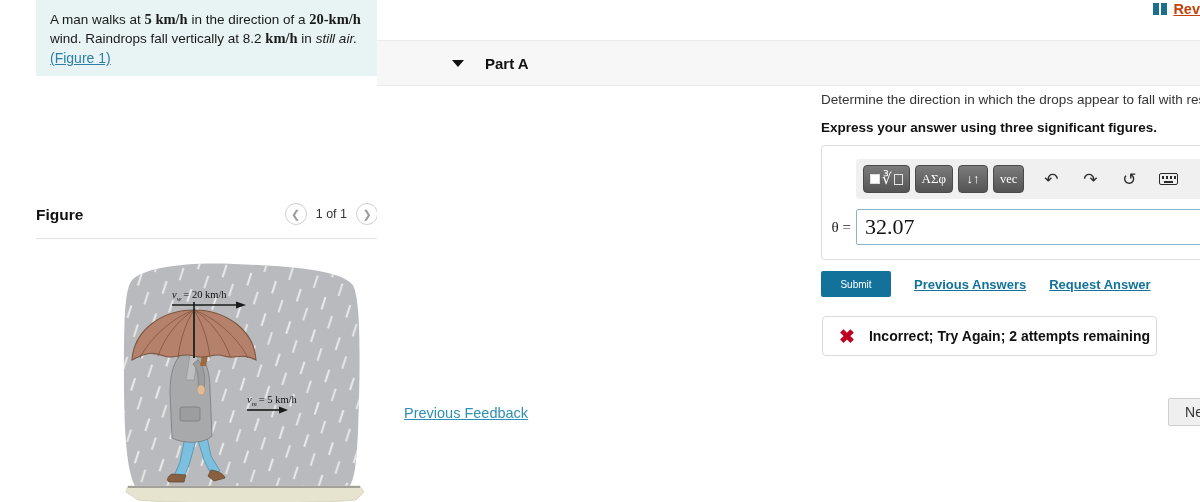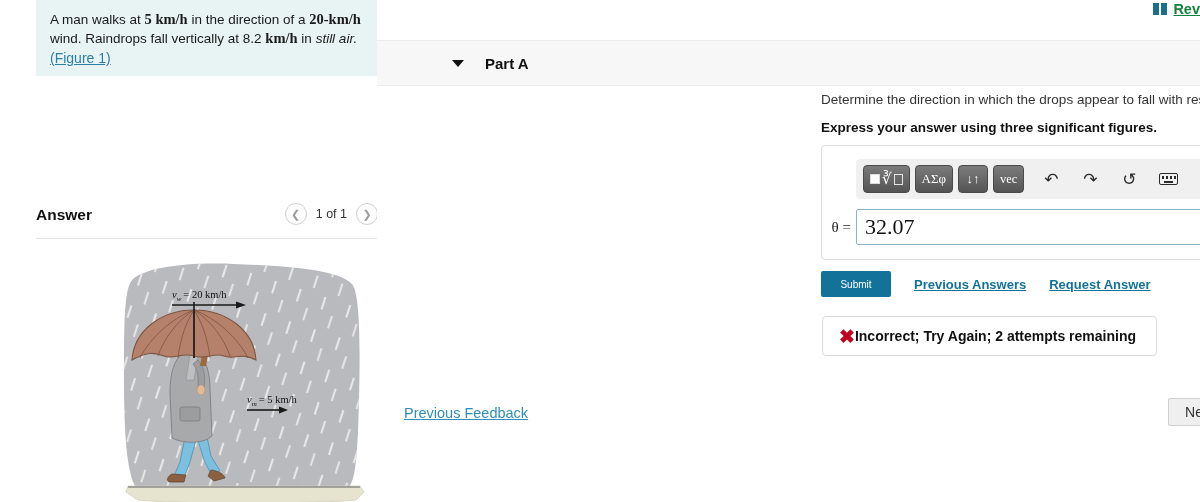--- a/index.html
+++ b/index.html
@@ -85,21 +85,21 @@
     background: #fff;
   }
   #review-strip {
     position: absolute; left: 0; top: 0;
     width: 823px; height: 28px;
     background: #fff;
   }
   #review-link {
     position: absolute; right: 0px; top: 1px;
     display: flex; align-items: center; gap: 6px;
-    color: #15803d; font-size: 14.5px; font-weight: bold;
+    color: #c2410c; font-size: 14.5px; font-weight: bold;
     white-space: nowrap;
     padding-left: 8px;
   }
   #review-icon {
     width: 14px; height: 12px;
     background:
       linear-gradient(to right, #1b6f8a 0 45%, transparent 45% 55%, #1b6f8a 55% 100%);
   }
 
   #parta-header {
@@ -256,20 +256,21 @@
     display: flex; align-items: center;
   }
   #feedback-x {
     margin-left: 16px;
     color: #c00020;
     font-size: 19px;
     font-weight: bold;
     line-height: 1;
   }
   #feedback-text {
+    margin-left: 14px;
     font-size: 14px;
     font-weight: bold;
     color: #111;
   }
 
   #provide-feedback {
     position: absolute; left: 404px; top: 405px;
     color: #2f8fb5;
     font-size: 14.5px;
   }
@@ -294,21 +295,21 @@
 
     <div id="problem-banner">
       <div id="problem-text">
         <span>A man walks at </span><span class="mathy">5 km/h</span><span> in the direction of a </span><span class="mathy">20-km/h</span><br>
         <span>wind. Raindrops fall vertically at 8.2 </span><span class="mathy">km/h</span><span> in </span><span class="ital">still air.</span>
         <a id="figure-link" href="#">(Figure 1)</a>
       </div>
     </div>
 
     <div id="figure-header">
-      <div id="figure-title">Answer</div>
+      <div id="figure-title">Figure</div>
       <div id="figure-nav">
         <div class="nav-circle">
           <span>❮</span>
         </div>
         <div id="figure-count">1 of 1</div>
         <div class="nav-circle">
           <span>❯</span>
         </div>
       </div>
     </div>

